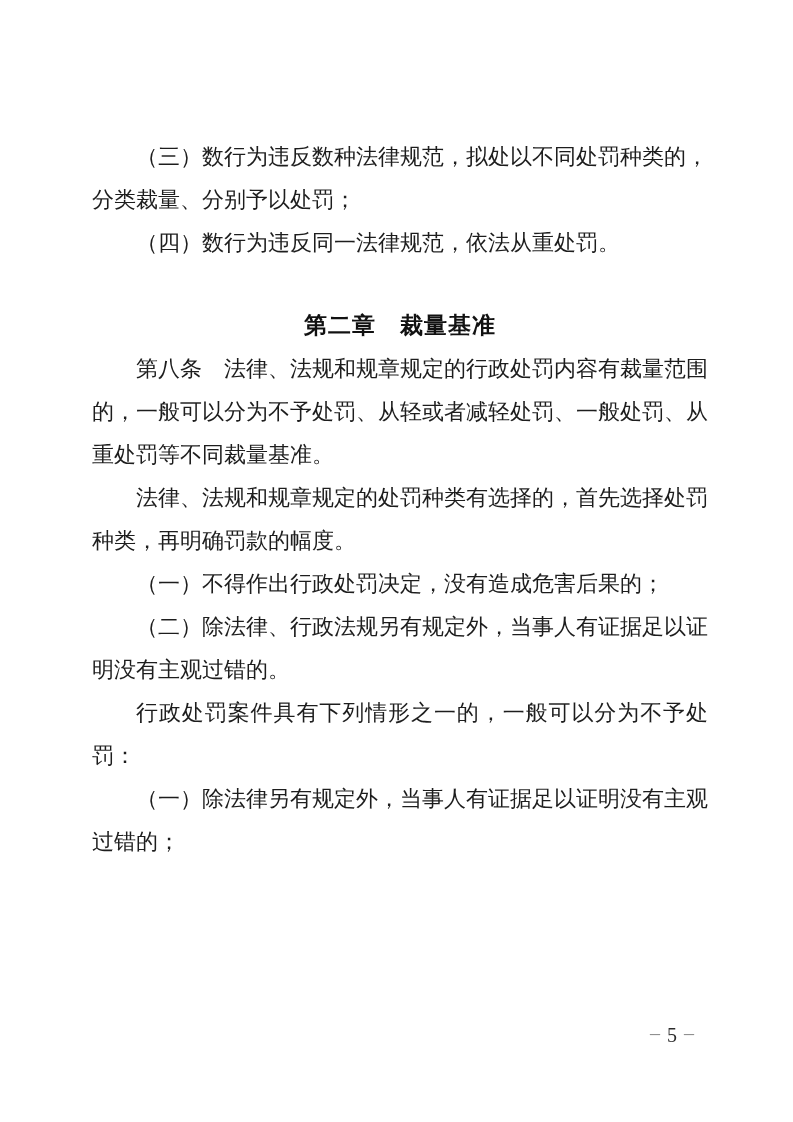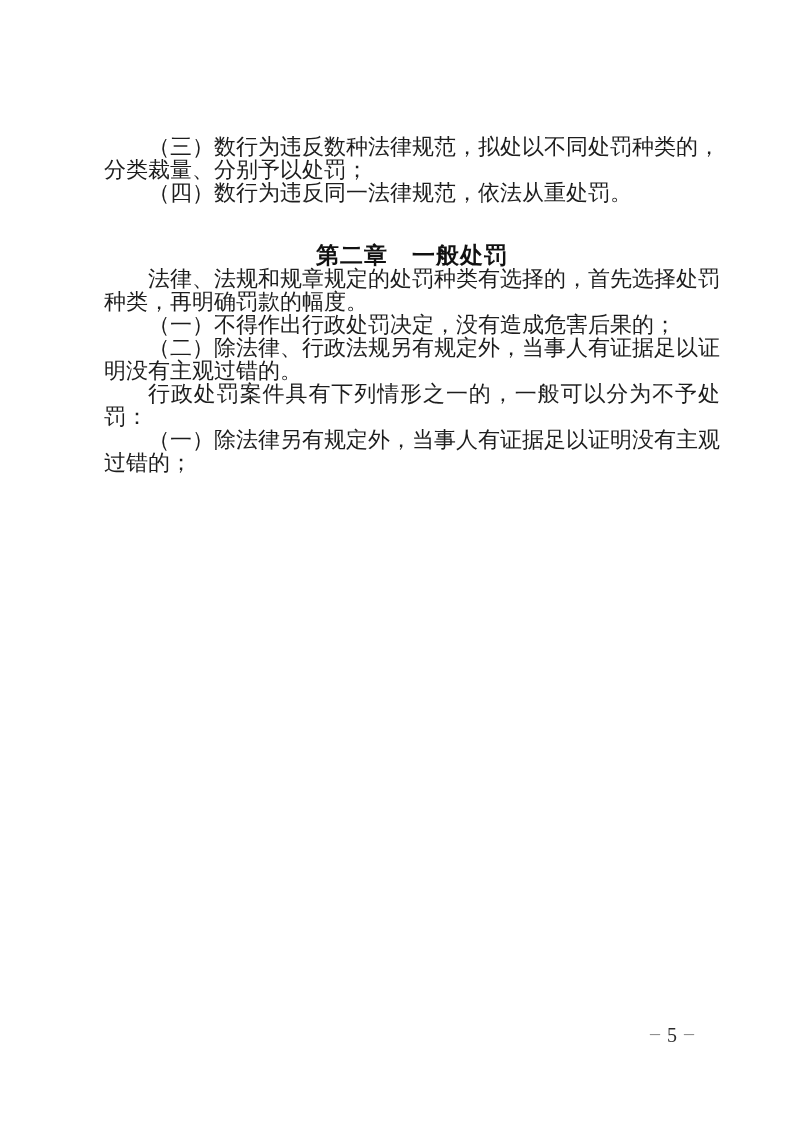--- a/index.html
+++ b/index.html
@@ -6,25 +6,25 @@
   .page {
     position: relative;
     width: 793px;
     height: 1122px;
     background: #ffffff;
     overflow: hidden;
     font-family: "Liberation Serif", "DejaVu Serif", serif;
   }
   .doc-body {
     position: absolute;
-    left: 104px;
+    left: 92px;
     top: 135px;
     width: 616px;
     font-size: 22px;
-    line-height: 23px;
+    line-height: 43px;
     color: #1d1d1d;
     text-align: justify;
     text-justify: inter-ideograph;
     letter-spacing: 0;
   }
   .para {
     margin: 0;
     text-indent: 2em;
   }
   .chapter-heading {
@@ -58,21 +58,22 @@
     color: #2b2b2b;
   }
 </style>
 </head>
 <body>
 
 <div class="page">
   <div class="doc-body" id="doc-body">
       <p class="para">（三）数行为违反数种法律规范，拟处以不同处罚种类的，分类裁量、分别予以处罚；</p>
       <p class="para">（四）数行为违反同一法律规范，依法从重处罚。</p>
-      <p class="chapter-heading">第二章　一般处罚</p>
+      <p class="chapter-heading">第二章　裁量基准</p>
+      <p class="para">第八条　法律、法规和规章规定的行政处罚内容有裁量范围的，一般可以分为不予处罚、从轻或者减轻处罚、一般处罚、从重处罚等不同裁量基准。</p>
       <p class="para">法律、法规和规章规定的处罚种类有选择的，首先选择处罚种类，再明确罚款的幅度。</p>
       <p class="para">（一）不得作出行政处罚决定，没有造成危害后果的；</p>
       <p class="para">（二）除法律、行政法规另有规定外，当事人有证据足以证明没有主观过错的。</p>
       <p class="para">行政处罚案件具有下列情形之一的，一般可以分为不予处罚：</p>
       <p class="para">（一）除法律另有规定外，当事人有证据足以证明没有主观过错的；</p>
     </div>
   <div class="page-number">
     <span class="pn-dash">–</span><span class="pn-value">5</span><span class="pn-dash">–</span>
   </div>
 </div>

